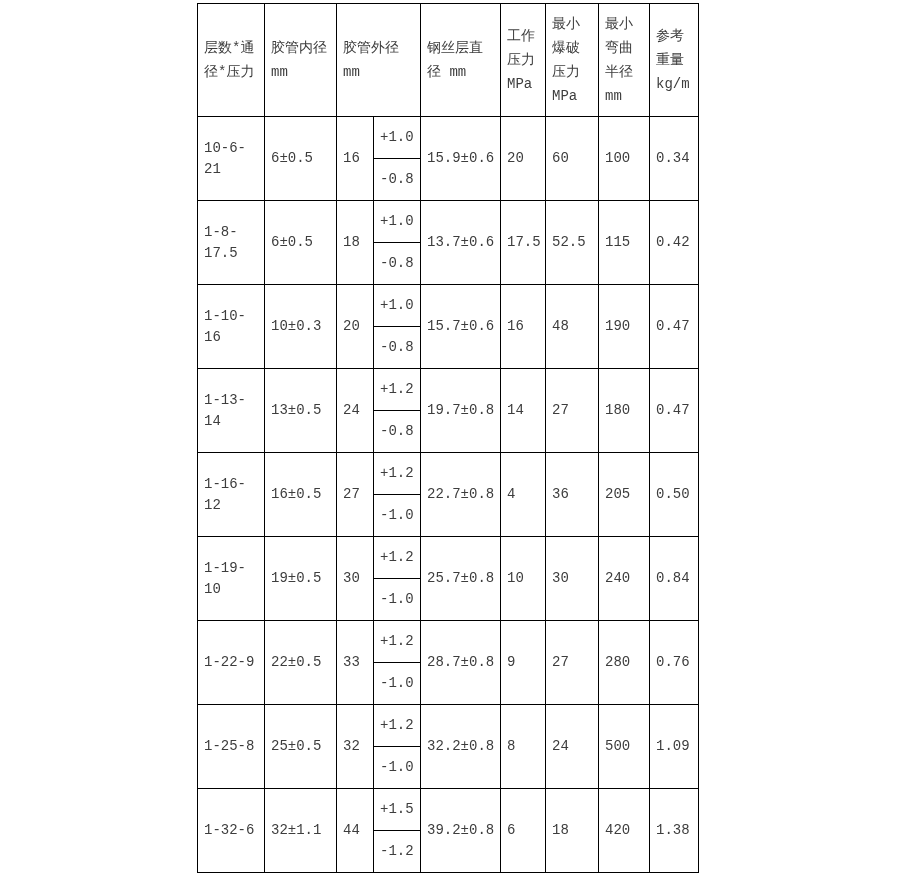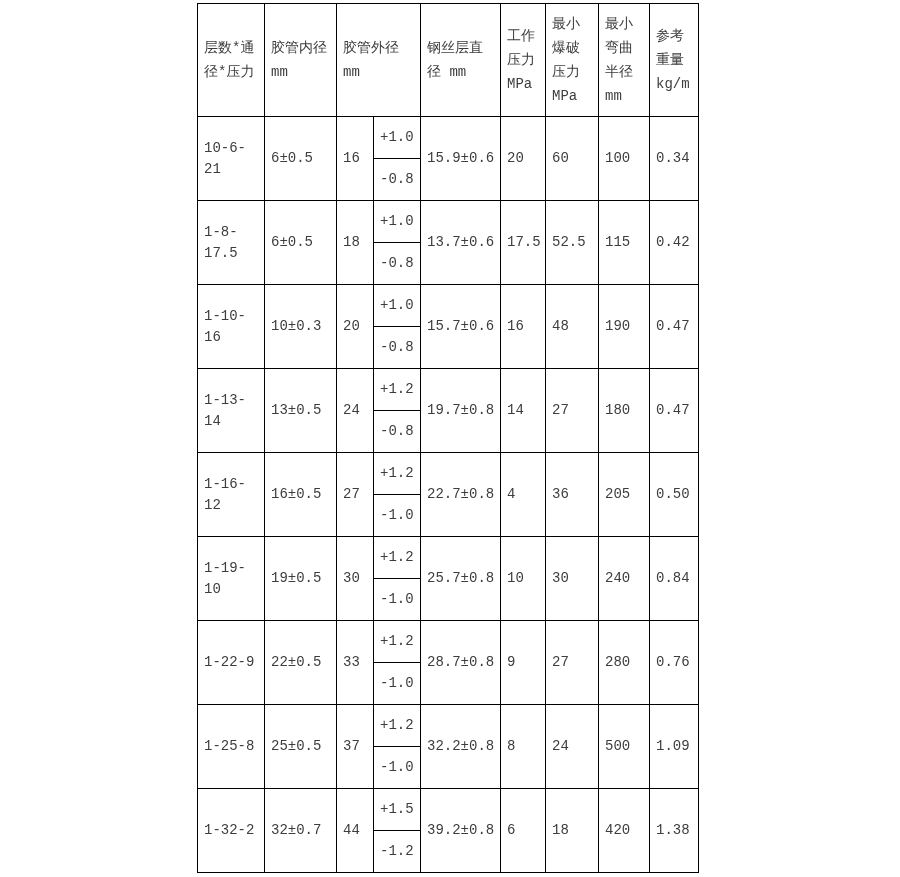--- a/index.html
+++ b/index.html
@@ -184,34 +184,34 @@
           <td rowspan="2">27</td>
           <td rowspan="2">280</td>
           <td rowspan="2">0.76</td>
         </tr>
         <tr>
           <td>-1.0</td>
         </tr>
         <tr>
           <td rowspan="2">1-25-8</td>
           <td rowspan="2">25±0.5</td>
-          <td rowspan="2">37</td>
+          <td rowspan="2">32</td>
           <td>+1.2</td>
           <td rowspan="2">32.2±0.8</td>
           <td rowspan="2">8</td>
           <td rowspan="2">24</td>
           <td rowspan="2">500</td>
           <td rowspan="2">1.09</td>
         </tr>
         <tr>
           <td>-1.0</td>
         </tr>
         <tr>
-          <td rowspan="2">1-32-2</td>
-          <td rowspan="2">32±0.7</td>
+          <td rowspan="2">1-32-6</td>
+          <td rowspan="2">32±1.1</td>
           <td rowspan="2">44</td>
           <td>+1.5</td>
           <td rowspan="2">39.2±0.8</td>
           <td rowspan="2">6</td>
           <td rowspan="2">18</td>
           <td rowspan="2">420</td>
           <td rowspan="2">1.38</td>
         </tr>
         <tr>
           <td>-1.2</td>

